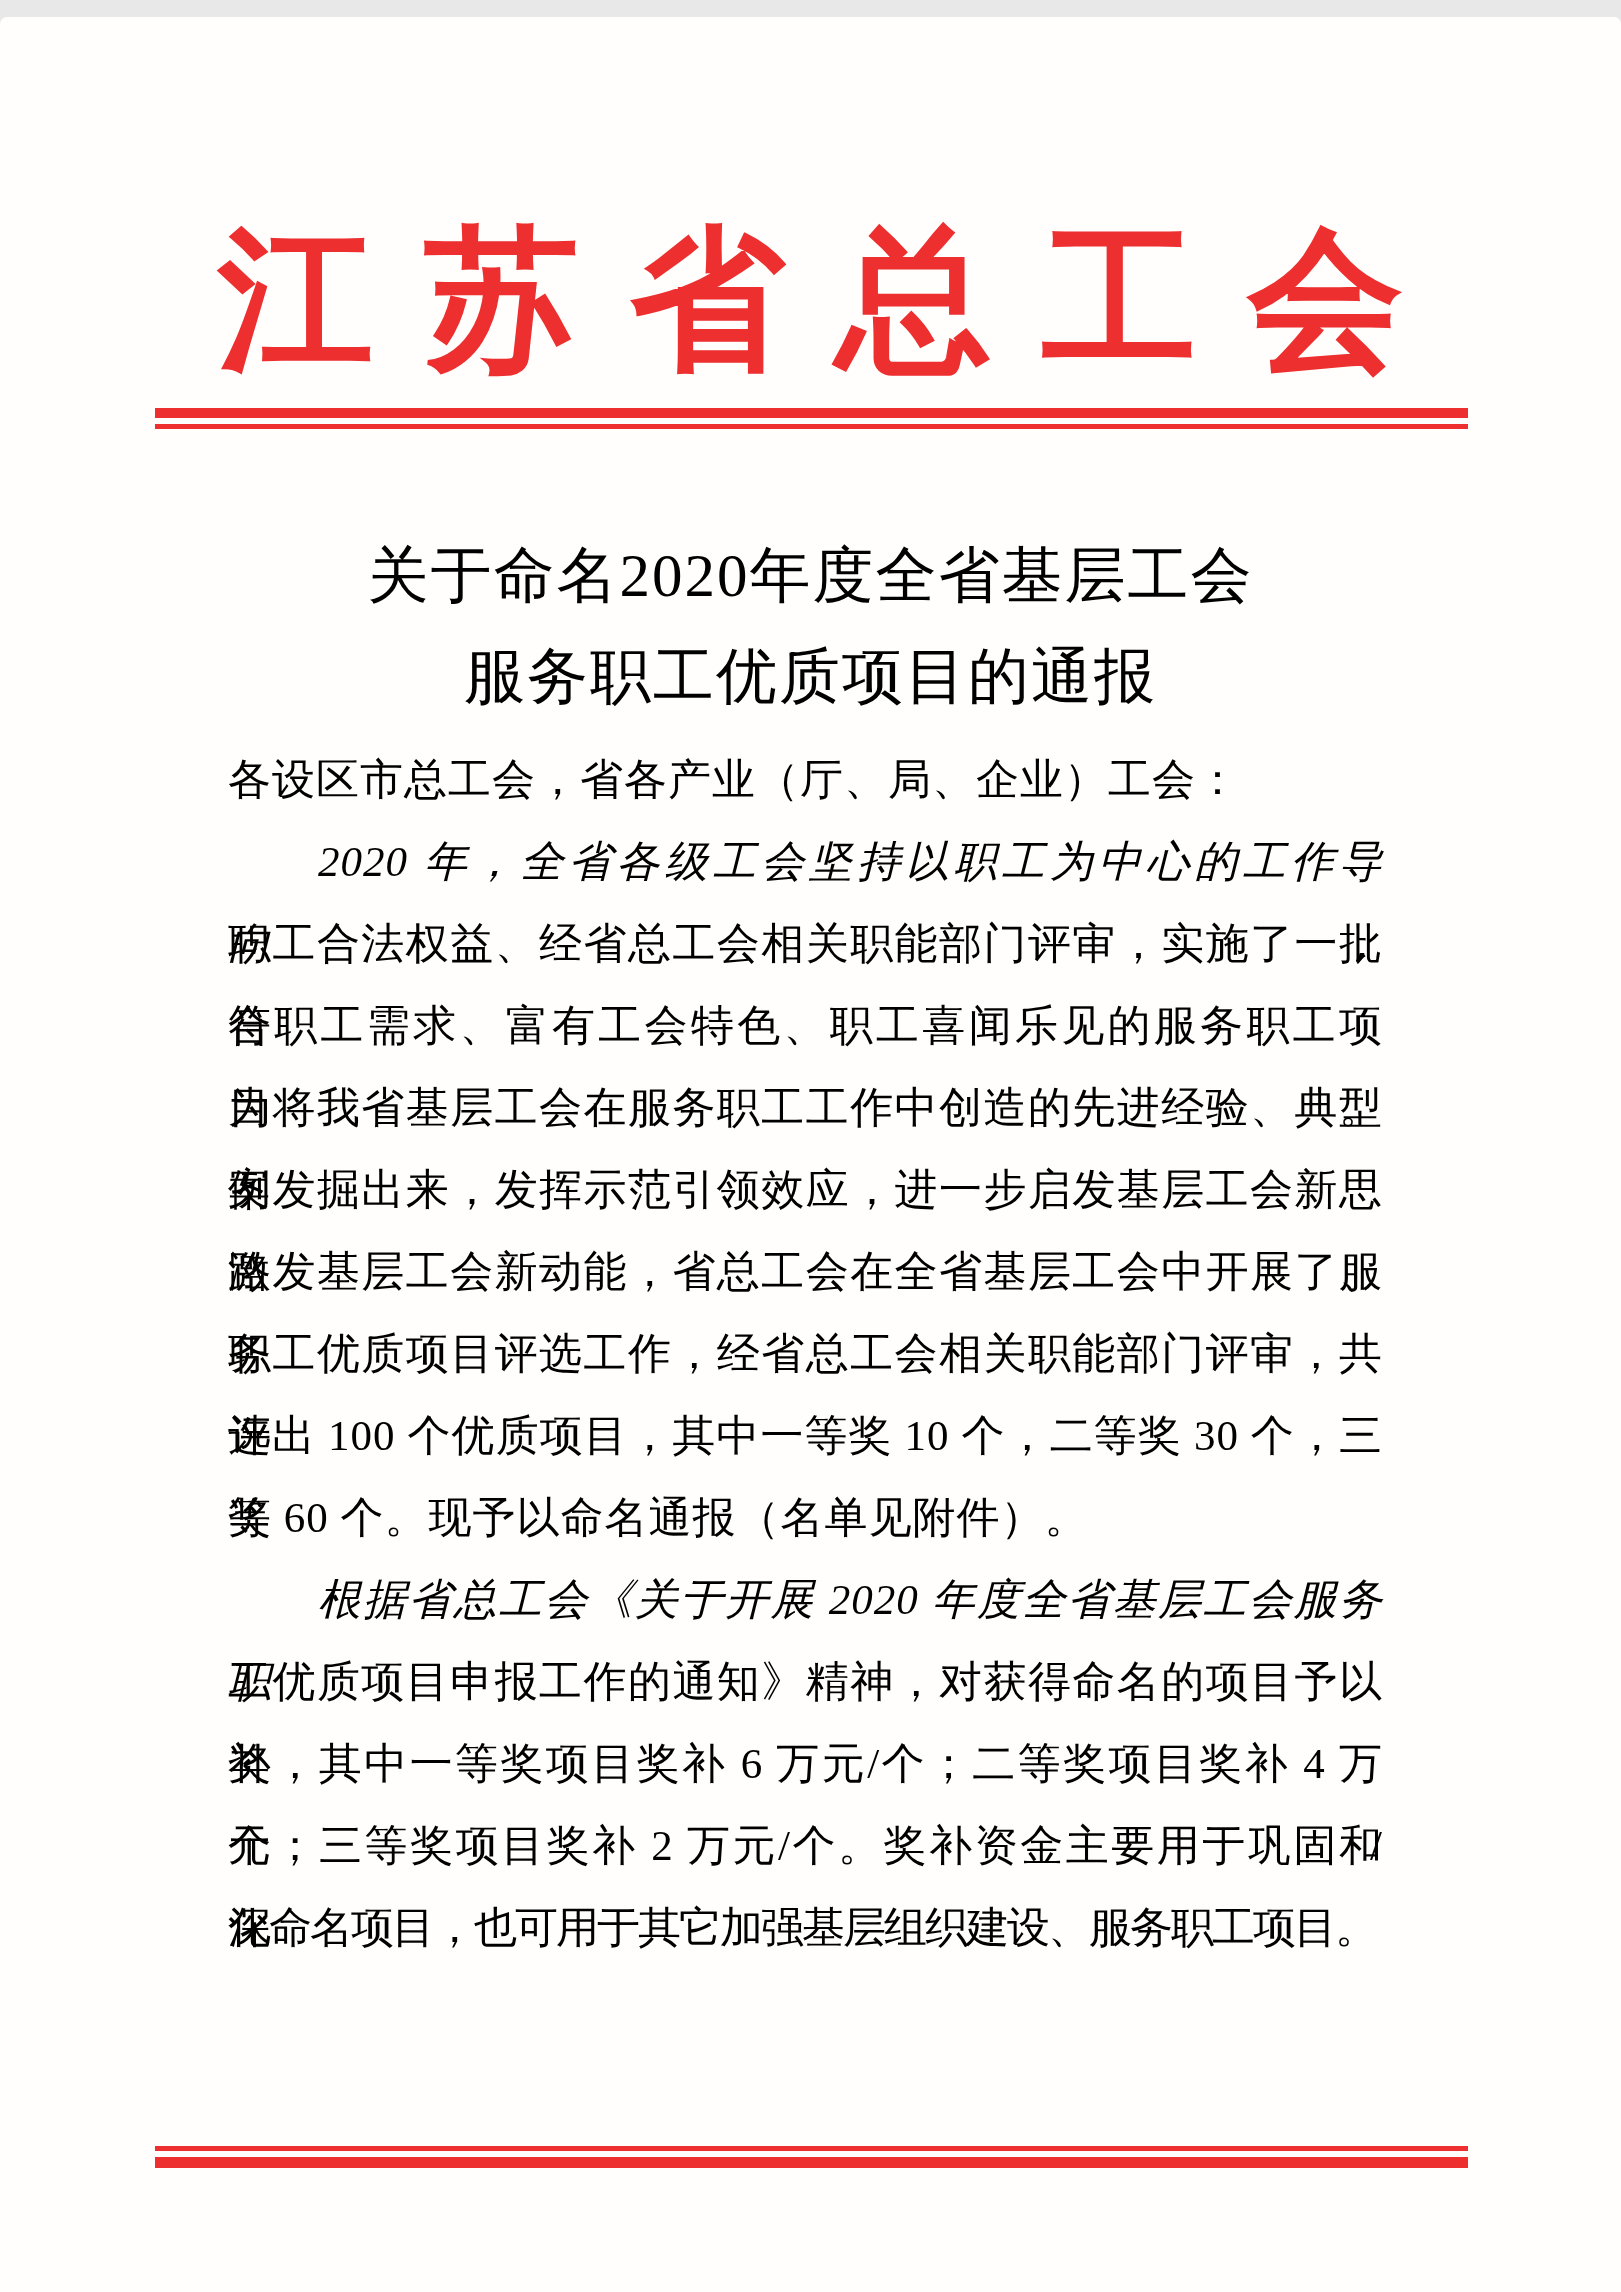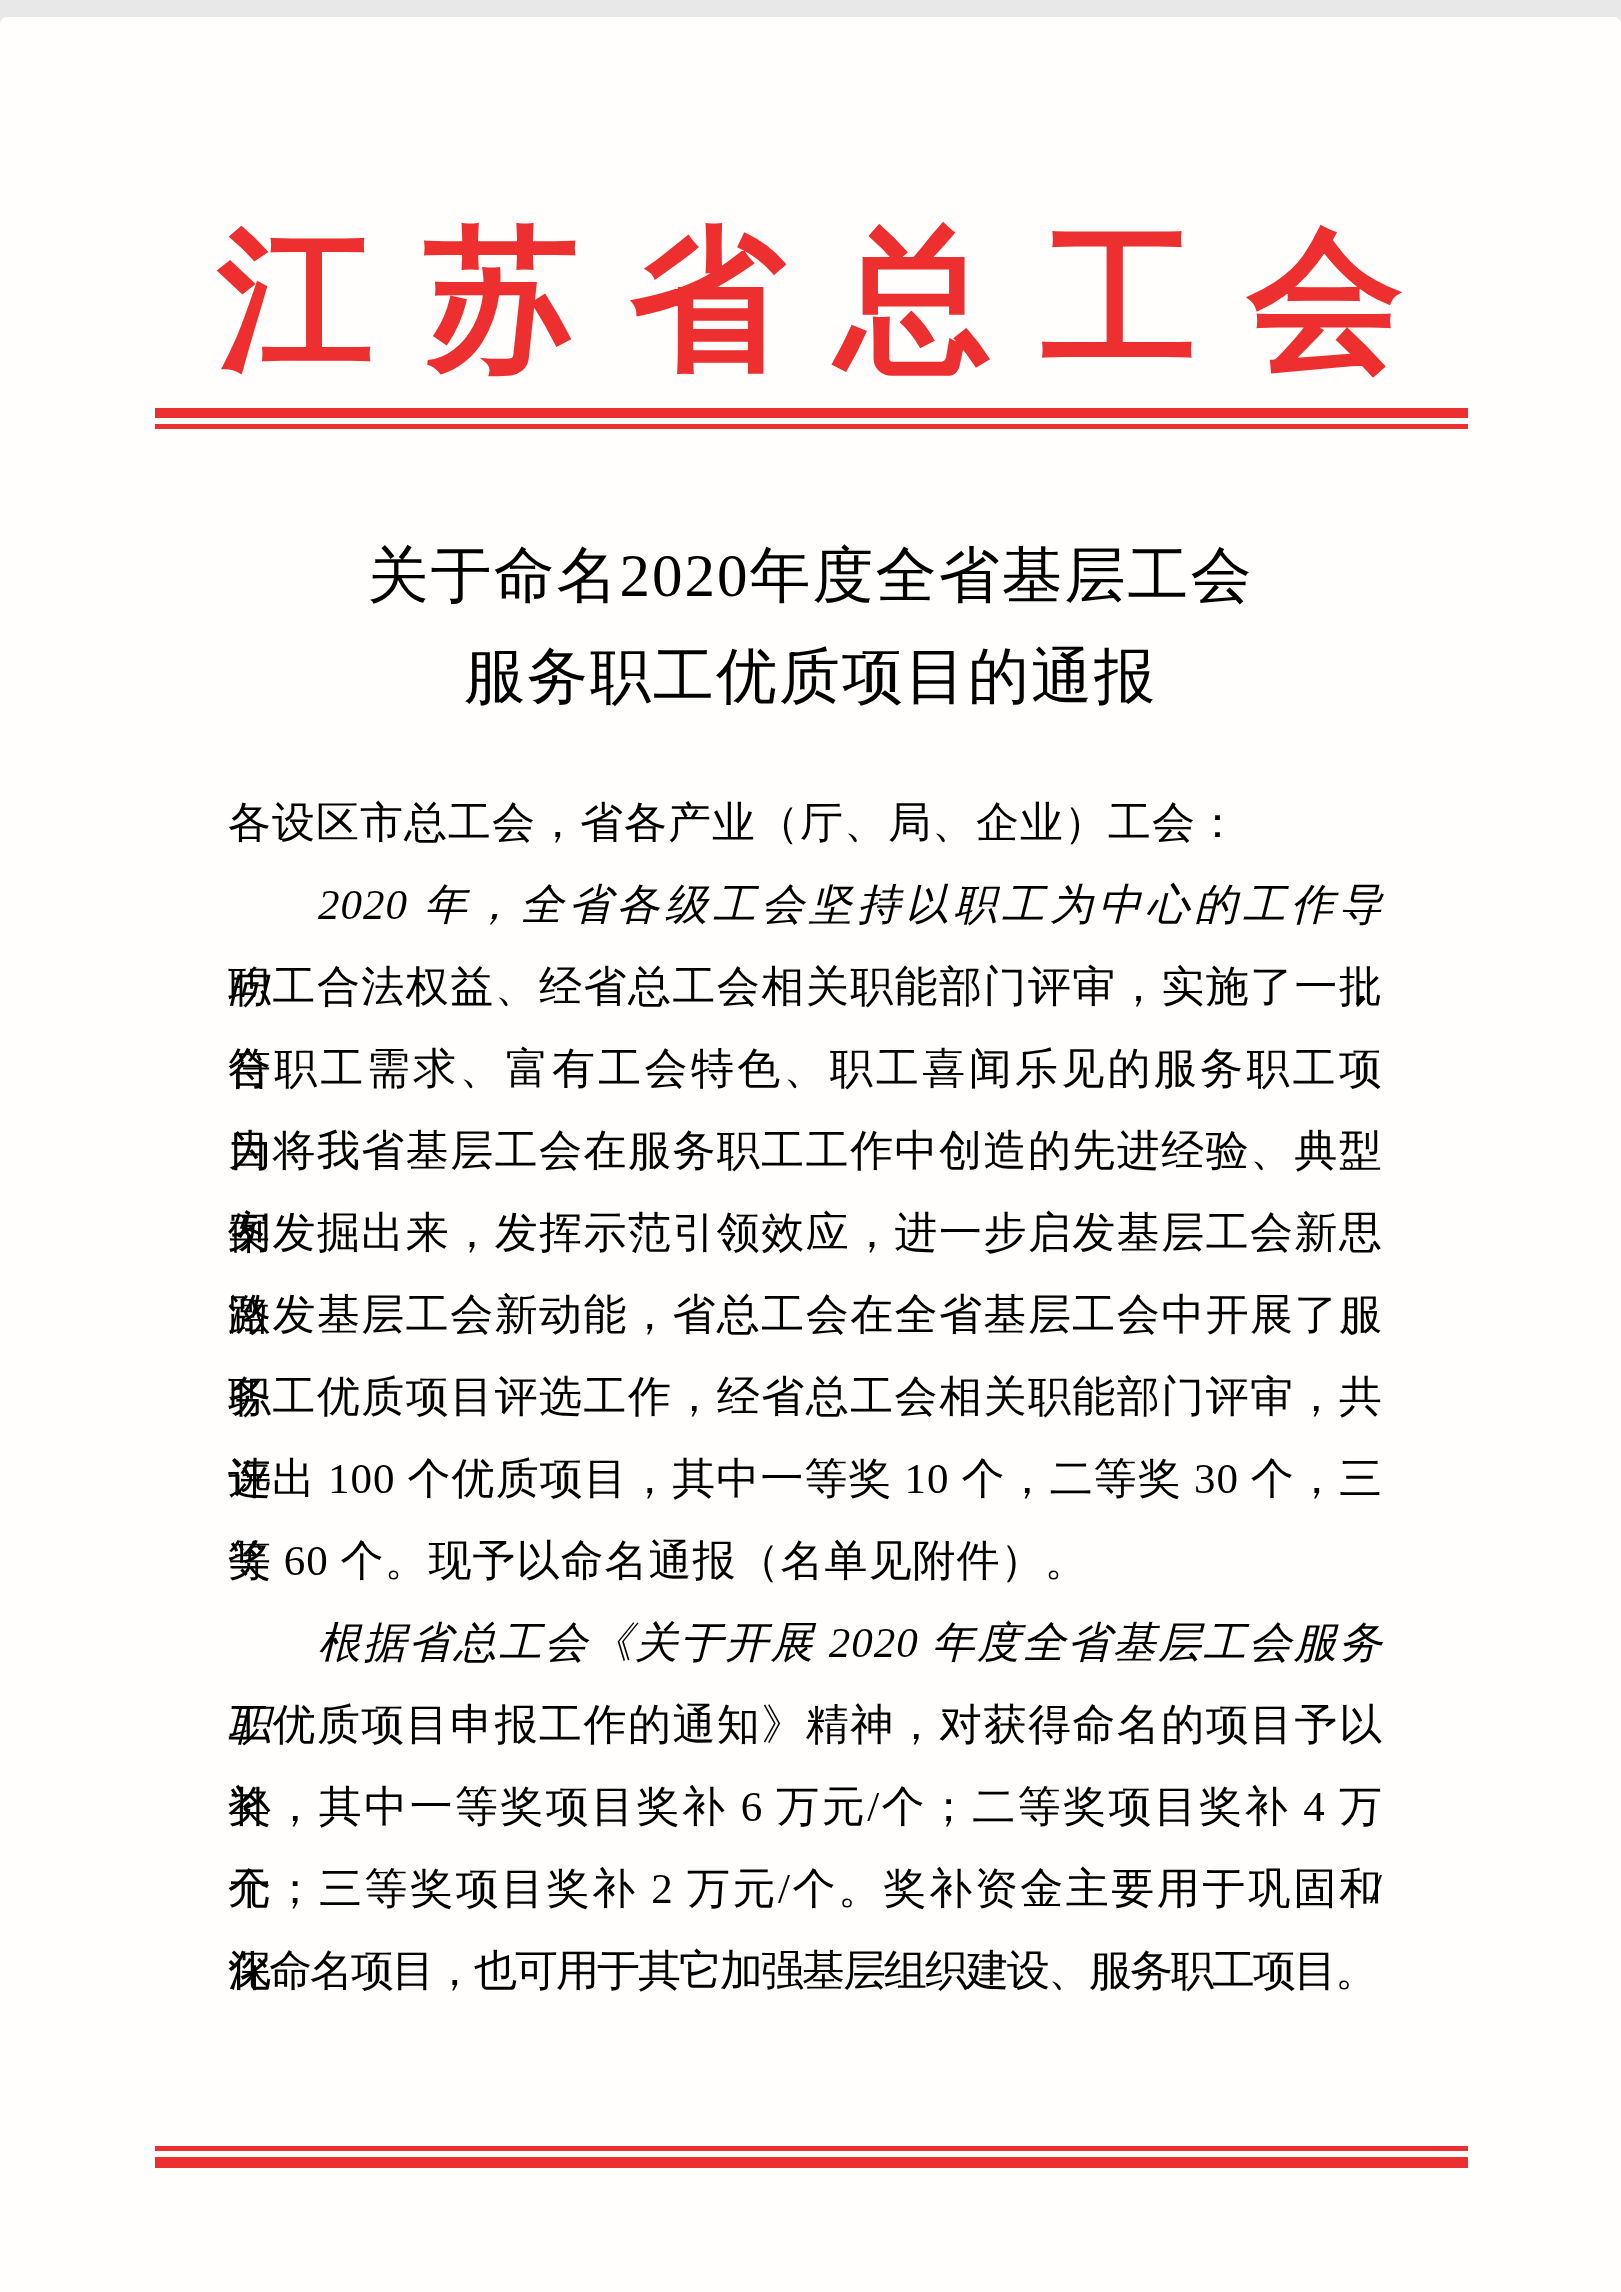--- a/index.html
+++ b/index.html
@@ -49,21 +49,21 @@
     width: 100%;
     text-align: center;
     font-weight: normal;
     font-size: 61px;
     line-height: 101px;
     letter-spacing: 2px;
   }
   
   .body-block {
     position: absolute;
-    top: 765px;
+    top: 722px;
     left: 228px;
     width: 1155px;
     font-size: 43px;
   }
   .bline {
     height: 82px;
     line-height: 82px;
     letter-spacing: 1px;
   }
   .bline.just {

